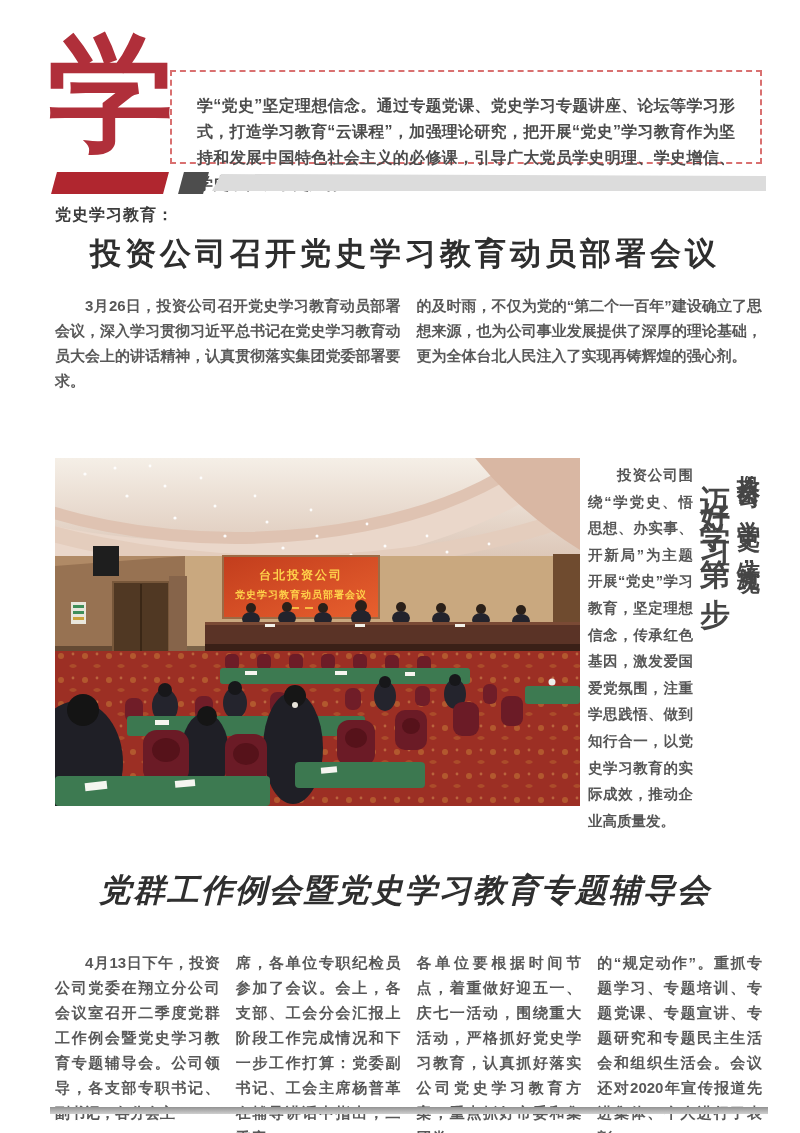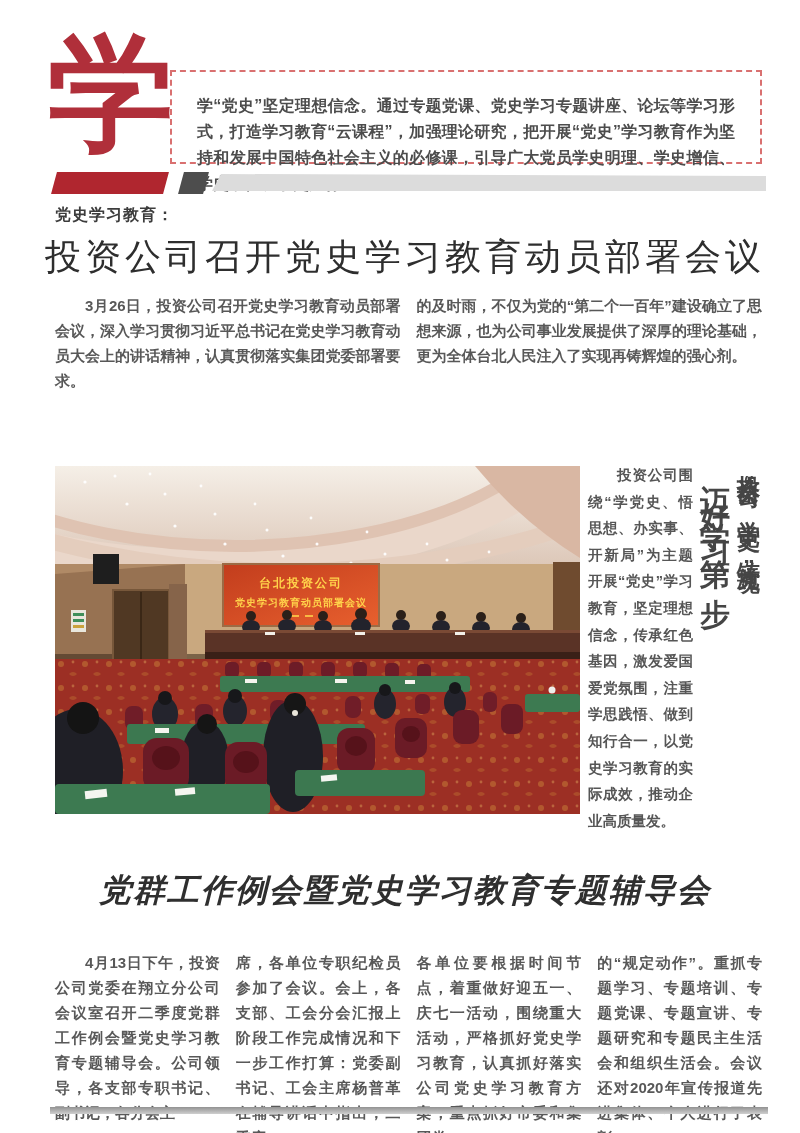--- a/index.html
+++ b/index.html
@@ -14,31 +14,31 @@
   #intro-text{font-size:16px;font-weight:bold;color:#4c4c4c;line-height:26px;text-align:justify;margin:14px;}
 
   
   #divider-red {left:54px;top:172px;width:112px;height:22px;background:#b0262f;transform:skewX(-15deg);}
   #divider-dark{left:181px;top:172px;width:25px;height:22px;background:#4d4d4d;transform:skewX(-15deg);}
   #divider-gray{left:212px;top:174px;width:554px;height:17px;background:#dcdcdc;
                 clip-path:polygon(9px 0,100% 12%,100% 100%,0 100%);}
 
   
   #kicker{left:55px;top:205px;font-size:16px;font-weight:bold;color:#3c3c3c;letter-spacing:1px;}
-  #article1-title{left:40px;top:233px;width:730px;text-align:center;font-size:36px;font-weight:normal;
+  #article1-title{left:40px;top:233px;width:730px;text-align:center;font-size:31px;font-weight:bold;
                   color:#2e2e2e;letter-spacing:4px;white-space:nowrap;}
   .cols{left:55px;width:707px;display:flex;gap:16px;}
   #article1-cols{top:293px;}
   #article2-cols{top:950px;}
   .col{flex:1 1 0;font-size:15px;line-height:25px;color:#585858;font-weight:bold;text-align:justify;}
   .col p{margin:0;}
   .indent p{text-indent:2em;}
 
   
-  #meeting-photo{left:55px;top:458px;width:525px;height:348px;background:#bef264;margin-top:8px;}
+  #meeting-photo{left:55px;top:458px;width:525px;height:348px;background:#bef264;}
 
   
   #sidebar-paragraph{left:588px;top:462px;width:105px;font-size:14.5px;line-height:26.6px;
                      color:#565656;font-weight:bold;text-align:justify;}
   #sidebar-paragraph p{margin:0;text-indent:2em;}
   .vtext{writing-mode:vertical-rl;text-orientation:upright;font-weight:bold;color:#454545;}
   #vertical-headline-main{left:694px;top:460px;height:352px;font-size:30px;letter-spacing:19px;}
   #vertical-headline-sub {left:734px;top:456px;height:356px;font-size:23px;letter-spacing:4px;}
 
   

